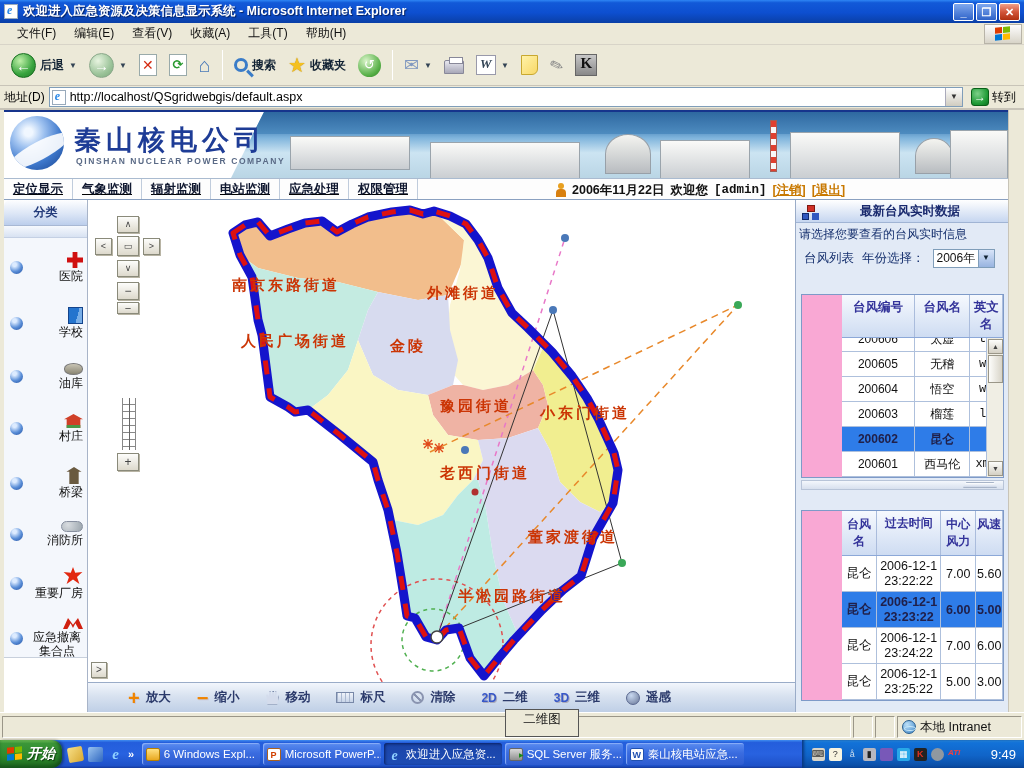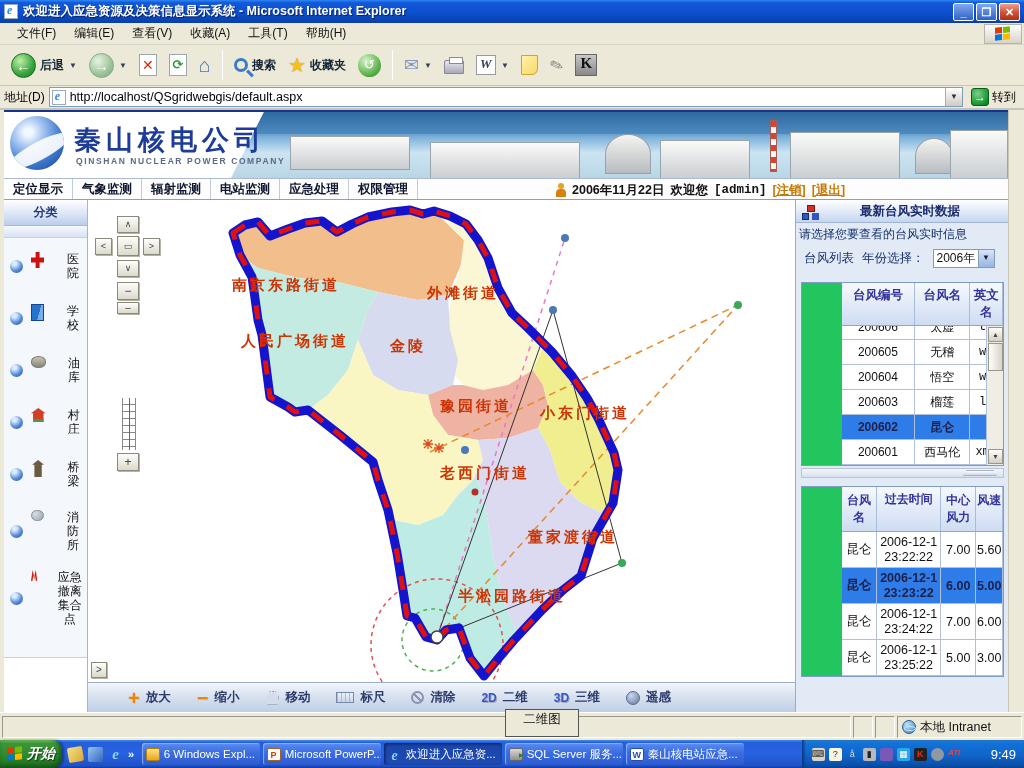--- a/index.html
+++ b/index.html
@@ -106,21 +106,21 @@
     clip-path:polygon(34px 0,100% 0,100% 100%,0 100%);
     background:linear-gradient(180deg,#5E9CCC 0%,#3E7CB4 22%,#7FB4DC 38%,#CCE4F2 60%,#B8D4E4 100%);}
   .sea{ position:absolute; left:0; top:0; width:100%; height:22px;
     background:linear-gradient(180deg,#2E68A0,#4E8CC0);}
   .bld{ position:absolute; background:linear-gradient(180deg,#FAFAF8,#C9CDD1); border:1px solid #9AA4AC;}
   .dome{ position:absolute; border-radius:50% 50% 0 0; background:linear-gradient(180deg,#F4F4F0,#B8BCC0); border:1px solid #98A0A8;}
   .chimney{ position:absolute; width:7px; background:repeating-linear-gradient(180deg,#E04030 0 6px,#F8F8F8 6px 12px); border:1px solid #A06058;}
 
   
   #navbar{ left:0; top:68px; width:1004px; height:22px; background:#FDFDFD;
-    border-top:1px solid #AABBD0; border-bottom:1px solid #8AA0C0; display:flex; align-items:stretch;}
+    border-top:1px solid #AABBD0; border-bottom:1px solid #8AA0C0; display:flex; align-items:stretch;text-decoration:underline;}
   .nav-tab{ width:69px; text-align:center; line-height:20px; font-weight:bold; color:#101830;
     border-right:1px solid #C0CCDC; font-size:12.5px;}
   #welcome{ position:absolute; left:552px; top:0; height:22px; display:flex; align-items:center; gap:6px;}
   .person-icon{ width:10px; height:14px; position:relative;}
   .person-icon:before{ content:""; position:absolute; left:2px; top:0; width:6px; height:6px; border-radius:50%; background:#E8A020;}
   .person-icon:after{ content:""; position:absolute; left:0; top:6px; width:10px; height:8px; border-radius:4px 4px 0 0; background:#D88010;}
   #welcome b{ font-size:12.5px; color:#111;}
   #welcome .adm{ font-family:"Liberation Mono","DejaVu Sans Mono",monospace; font-weight:bold;}
   #welcome a{ color:#C87800; font-weight:bold; text-decoration:underline; font-size:12.5px;}
 
@@ -128,21 +128,21 @@
   #sidebar{ left:0; top:90px; width:84px; height:512px; background:#fff; border-right:1px solid #A8B4C8;}
   #sidebar-header{ left:0; top:0; width:83px; height:26px; text-align:center; line-height:25px;
     font-weight:bold; color:#223A7A; background:linear-gradient(180deg,#FEFEFF 0%,#DCE6F6 55%,#BCCEEC 100%);
     border-bottom:1px solid #A8B8D4; border-radius:6px 6px 0 0;}
   #sidebar-substrip{ left:0; top:26px; width:83px; height:12px;
     background:linear-gradient(180deg,#F6F9FE,#D8E2F2); border-bottom:1px solid #C4D0E4;}
   #sidebar-list{ left:0; top:38px; width:83px; height:420px; background:#F4F7FC; border-bottom:1px solid #C8D0DC;}
   .cat-item{ position:relative; display:flex; align-items:center; padding:6px 2px 6px 6px; gap:8px;}
   .sphere{ width:13px; height:13px; border-radius:50%; flex:none;
     background:radial-gradient(circle at 35% 28%,#DCEBFF 15%,#5B8FD8 55%,#1C4A9C);}
-  .cat-body{ display:flex; align-items:flex-start; width:52px;gap:19px;}
+  .cat-body{ display:flex; flex-direction:column; align-items:flex-end; width:52px;}
   .cat-label{ font-size:12px; color:#111; text-align:center; line-height:14px;}
   .ic{ margin-bottom:1px;}
   .ic-hospital{ width:16px; height:16px; background:#D01010;
     clip-path:polygon(35% 0,65% 0,65% 35%,100% 35%,100% 65%,65% 65%,65% 100%,35% 100%,35% 65%,0 65%,0 35%,35% 35%);}
   .ic-school{ width:15px; height:17px; background:linear-gradient(105deg,#2474CE 62%,#78AEE8 62%); border:1px solid #14448C;}
   .ic-oil{ width:19px; height:12px; border-radius:50% / 45%; border:1px solid #777;
     background:linear-gradient(180deg,#C8C4B4,#8A8674);}
   .ic-village{ width:19px; height:14px; background:#D04028; border-bottom:3px solid #4A9848;
     clip-path:polygon(50% 0,100% 38%,86% 38%,86% 100%,14% 100%,14% 38%,0 38%);}
   .ic-bridge{ width:18px; height:17px; background:#6A5A40;
@@ -195,21 +195,21 @@
   .org-icon:after{ content:""; position:absolute; left:0; top:8px; width:5px; height:5px; background:#3058C0; border:1px solid #102A70;
     box-shadow:10px 0 0 #3058C0;}
   #rp-subtitle{ padding:3px 2px 2px 3px; color:#16306E; font-size:12px; white-space:nowrap;}
   #rp-controls{ display:flex; align-items:center; padding:4px 4px 6px 8px; gap:8px; color:#111;}
   #rp-controls .lbl{ font-size:12.5px; color:#16306E;}
   #year-select{ width:62px; height:19px; background:#fff; border:1px solid #7F9DB9;
     display:flex; align-items:center;}
   #year-select .val{ flex:1; padding-left:3px; font-size:12px; color:#111;}
   #year-select .ybtn{ width:16px; height:17px; background:linear-gradient(180deg,#D8E4F8,#98B4E0);
     border-left:1px solid #7F9DB9; text-align:center; line-height:16px; font-size:8px; color:#123;}
-  .rtable{ margin:8px 4px 0 5px; border:1px solid #7E9AC8; background:#22c55e;padding-left:40px;}
+  .rtable{ margin:20px 4px 0 5px; border:1px solid #7E9AC8; background:#f9a8d4;padding-left:40px;}
   .rtable .thead{ display:flex; background:linear-gradient(180deg,#F6F9FE,#CEDCF2);
     border-bottom:1px solid #8CA8D8; color:#33339A; font-weight:bold;}
   .rtable .thead > div{ padding:4px 0; text-align:center; border-right:1px solid #AABCDC; font-size:12.5px;}
   .trow{ display:flex; border-bottom:1px solid #AEC0DC; background:#fff; color:#111;}
   .trow > div{ text-align:center; border-right:1px solid #AEC0DC; display:flex; align-items:center; justify-content:center;}
   .trow.sel{ background:#2E7CE8; color:#20204A; font-weight:bold;}
   .c1{width:92px;} .c2{width:70px;} .c3{width:41px; font-family:"Liberation Mono","DejaVu Sans Mono",monospace; font-size:12px;}
   #t1-viewport{ position:relative; height:139px; overflow:hidden;}
   #t1-body{ position:absolute; left:0; top:-11px; width:100%;}
   #t1-body .trow{ height:25px;}
@@ -454,20 +454,27 @@
           <span class="cat-label">桥梁</span>
             </span>
         </div>
         <div class="cat-item" style="margin-top:10px;">
           <span class="sphere"></span>
           <span class="cat-body">
               <span class="ic ic-fire"></span>
           <span class="cat-label">消防所</span>
             </span>
         </div>
+        <div class="cat-item" style="margin-top:8px;">
+          <span class="sphere"></span>
+          <span class="cat-body">
+              <span class="ic ic-plant"></span>
+          <span class="cat-label">重要厂房</span>
+            </span>
+        </div>
         <div class="cat-item" style="margin-top:6px;">
           <span class="sphere"></span>
           <span class="cat-body">
               <span class="ic ic-assembly"></span>
           <span class="cat-label">应急撤离集合点</span>
             </span>
         </div>
       </div>
     </div>
 

